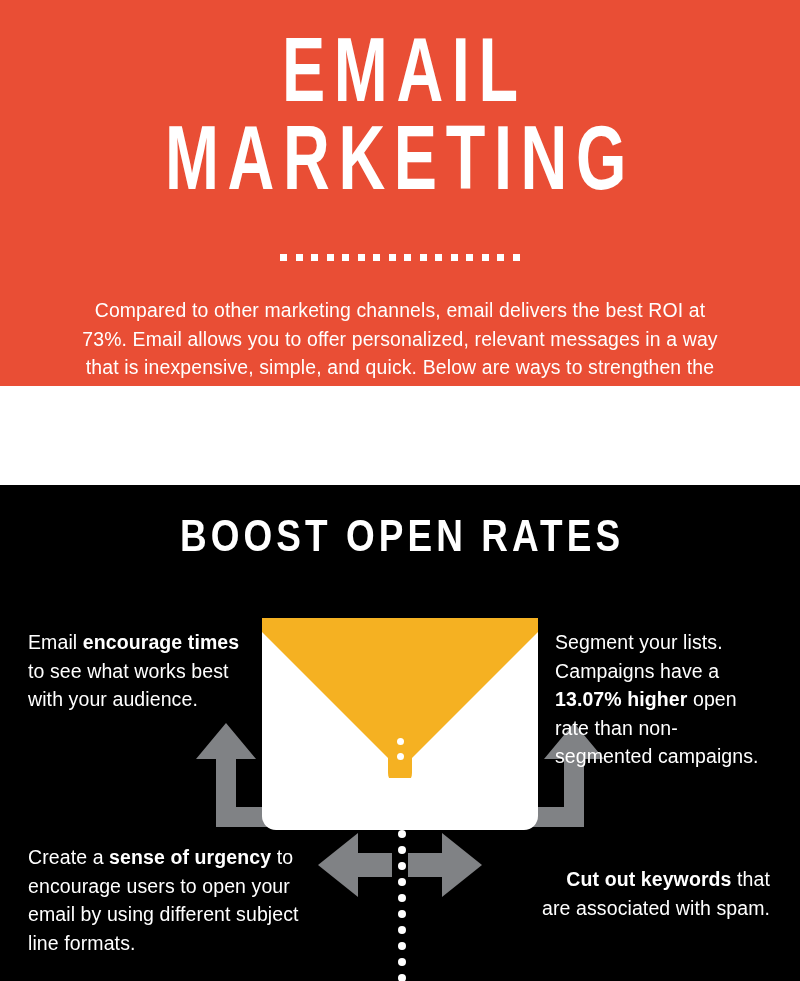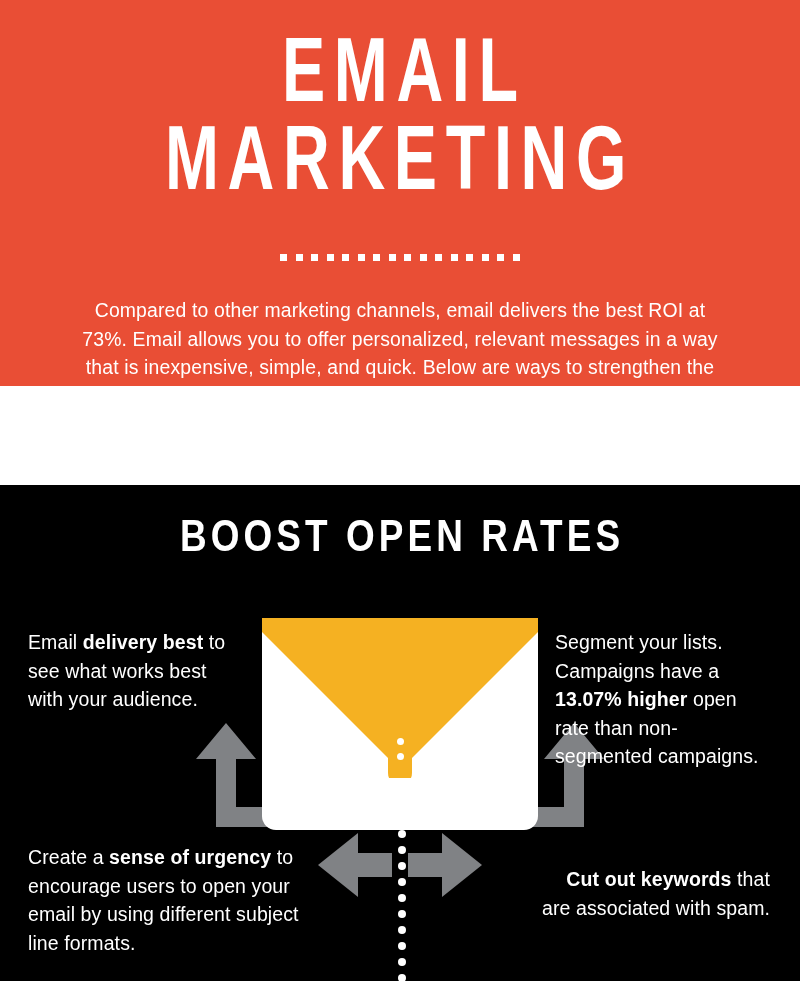--- a/index.html
+++ b/index.html
@@ -213,19 +213,19 @@
         <span style="top: 32px;"></span>
         <span style="top: 48px;"></span>
         <span style="top: 64px;"></span>
         <span style="top: 80px;"></span>
         <span style="top: 96px;"></span>
         <span style="top: 112px;"></span>
         <span style="top: 128px;"></span>
         <span style="top: 144px;"></span>
       </div>
 
-    <div class="txt tl-top"><span>Email </span><b>delivery best</b><span> to see what works best with your audience.</span></div>
+    <div class="txt tl-top"><span>Email </span><b>encourage times</b><span> to see what works best with your audience.</span></div>
     <div class="txt tr-top"><span>Segment your lists. Campaigns have a </span><b>13.07% higher</b><span> open rate than non-segmented campaigns.</span></div>
     <div class="txt tr-bot"><b>Cut out keywords</b><span> that are associated with spam.</span></div>
     <div class="txt tl-bot"><span>Create a </span><b>sense of urgency</b><span> to encourage users to open your email by using different subject line formats.</span></div>
 
   </div>
 </div>
 
 </body></html>

